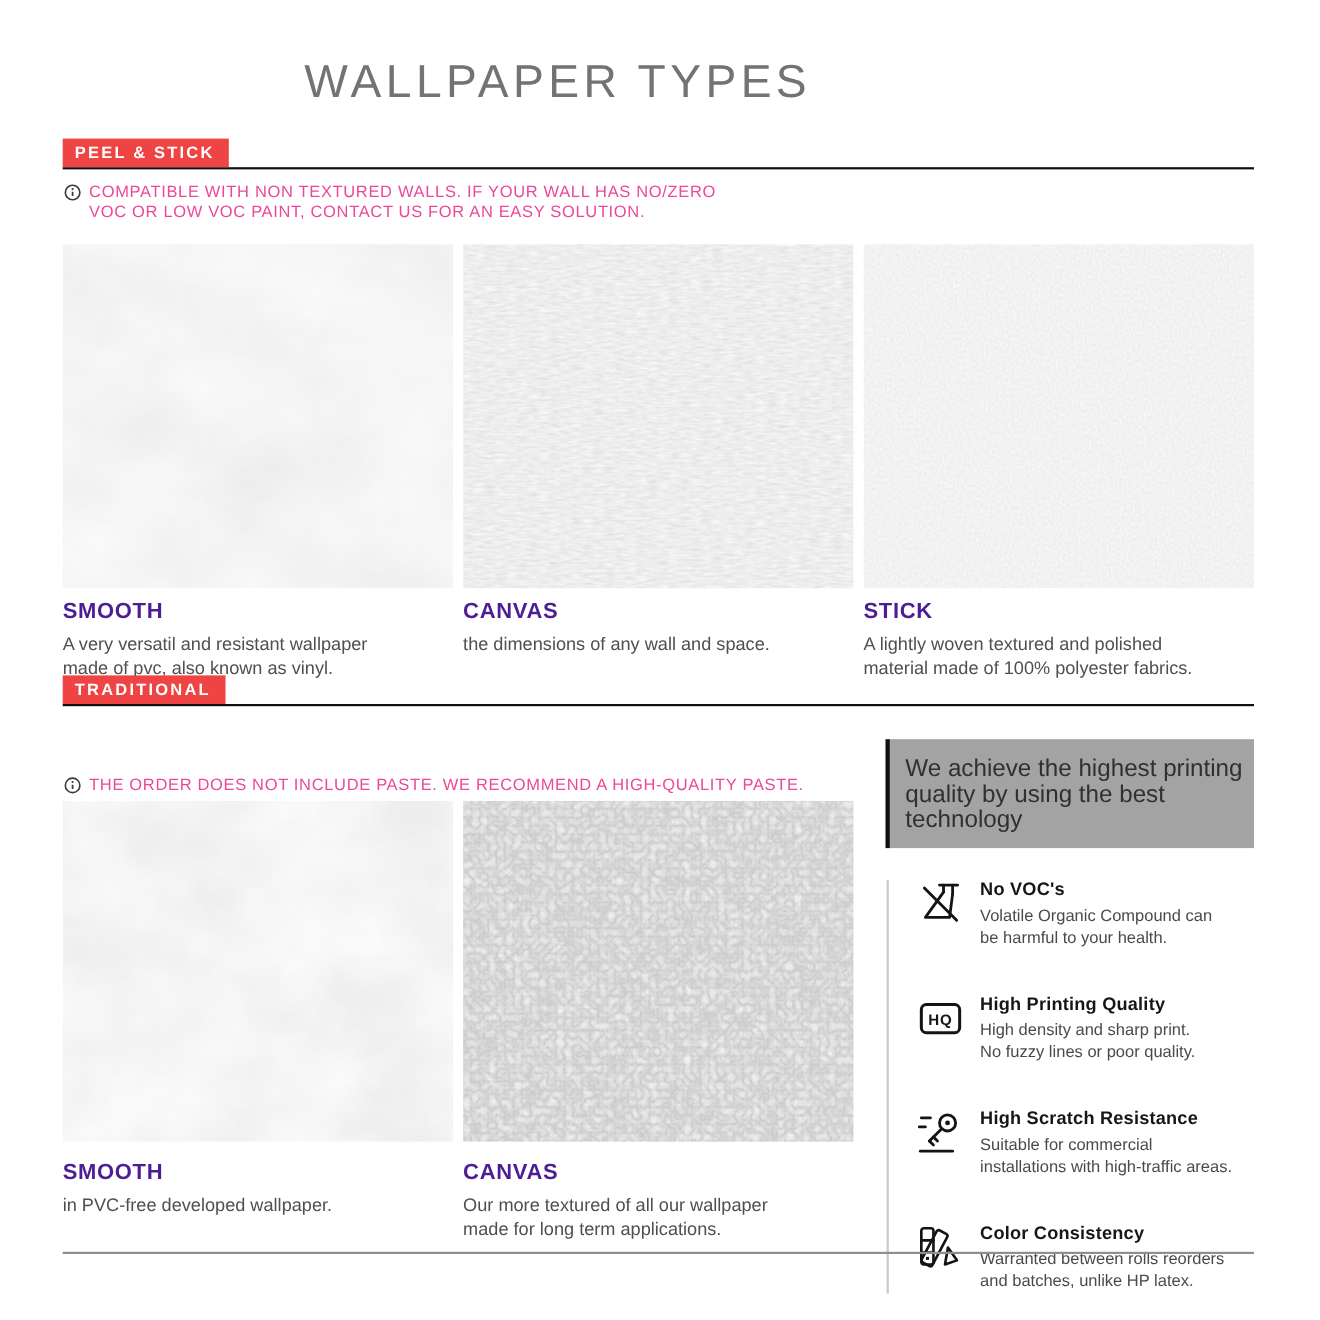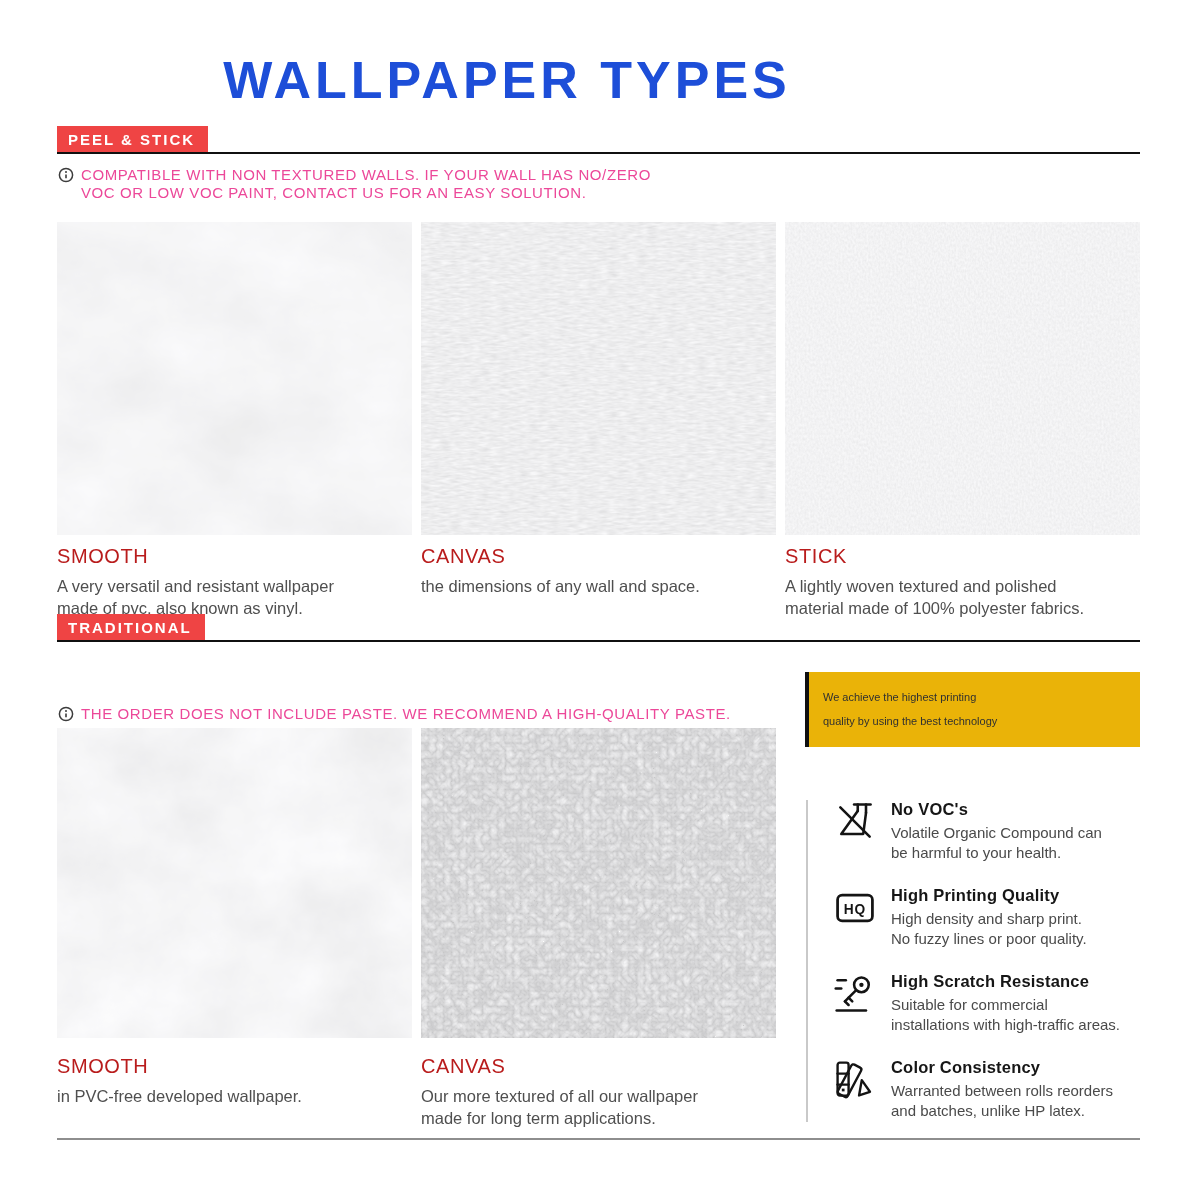--- a/index.html
+++ b/index.html
@@ -3,21 +3,21 @@
 <meta charset="utf-8">
 <style>
   * { margin:0; padding:0; box-sizing:border-box; }
   html,body { background:#ffffff; }
   .page {
     position:relative; width:1200px; height:1200px; overflow:hidden;
     background:#ffffff; font-family:"Liberation Sans", sans-serif; color:#1d1d1d;
   }
   .page-title {
     position:absolute; top:50px; left:0; width:1014px; text-align:center;
-    font-size:52px; font-weight:700; letter-spacing:4px; color:#1d4ed8;
+    font-size:42px; font-weight:400; letter-spacing:4px; color:#737373;
   }
   .section-head { position:absolute; left:57px; width:1083px; border-bottom:2px solid #101010; }
   .section-head.peel { top:126px; }
   .section-head.trad { top:614px; }
   .section-tag {
     display:inline-block; background:#ef4444; color:#ffffff;
     font-size:15px; font-weight:700; letter-spacing:2px; padding:5px 13px 4px 11px;
     vertical-align:bottom;
   }
   .note {
@@ -28,31 +28,31 @@
   .note.trad { top:705px;justify-content:flex-end; }
   .note-icn { flex:none; margin-top:1px; }
   .swatch-row { position:absolute; left:57px; width:1083px; display:grid; grid-template-columns:1fr 1fr 1fr; gap:9px; }
   .row1 { top:222px; height:313px; }
   .row2 { top:728px; height:310px; }
   .swatch { position:relative; width:100%; height:100%; overflow:hidden; }
   .swatch svg { display:block; width:100%; height:100%; }
   .caption-row { position:absolute; left:57px; width:1083px; display:grid; grid-template-columns:1fr 1fr 1fr; gap:9px; }
   .caps1 { top:545px; }
   .caps2 { top:1055px; }
-  .swatch-name { font-size:20px; font-weight:400; letter-spacing:0.6px; color:#b91c1c; }
+  .swatch-name { font-size:20px; font-weight:700; letter-spacing:0.6px; color:#4c1d95; }
   .swatch-desc { margin-top:8px; font-size:16.5px; color:#4f4f4f; line-height:21.5px; }
   .aside-quote {
     position:absolute; left:805px; top:672px; width:335px; display:flex; align-items:stretch;
   }
   .quote-bar { flex:none; width:4px; background:#101010; }
-  .quote-box { flex:1; background:#eab308; padding:14px 10px 14px 14px; font-size:11px; color:#303030; line-height:23.5px; }
+  .quote-box { flex:1; background:#a3a3a3; padding:14px 10px 14px 14px; font-size:22px; color:#303030; line-height:23.5px; }
   .features {
     position:absolute; left:806px; top:800px; width:346px;
     border-left:2px solid #c9c9c9; padding-left:25px;
-    display:flex; flex-direction:column; gap:22px;
+    display:flex; flex-direction:column; gap:40px;
   }
   .feature { display:flex; gap:14px; min-height:64px; }
   .feature-icn { flex:none; width:44px; height:44px; }
   .feature-icn svg { display:block; width:44px; height:44px; }
   .feature-title { font-size:16.5px; font-weight:700; color:#161616; letter-spacing:0.2px; }
   .feature-desc { margin-top:4px; font-size:15px; color:#4a4a4a; line-height:20px; }
   .bottom-rule { position:absolute; left:57px; top:1138px; width:1083px; height:2px; background:#8e8e8e; }
   .defs-holder { position:absolute; width:0; height:0; overflow:hidden; }
 </style>
 </head>

